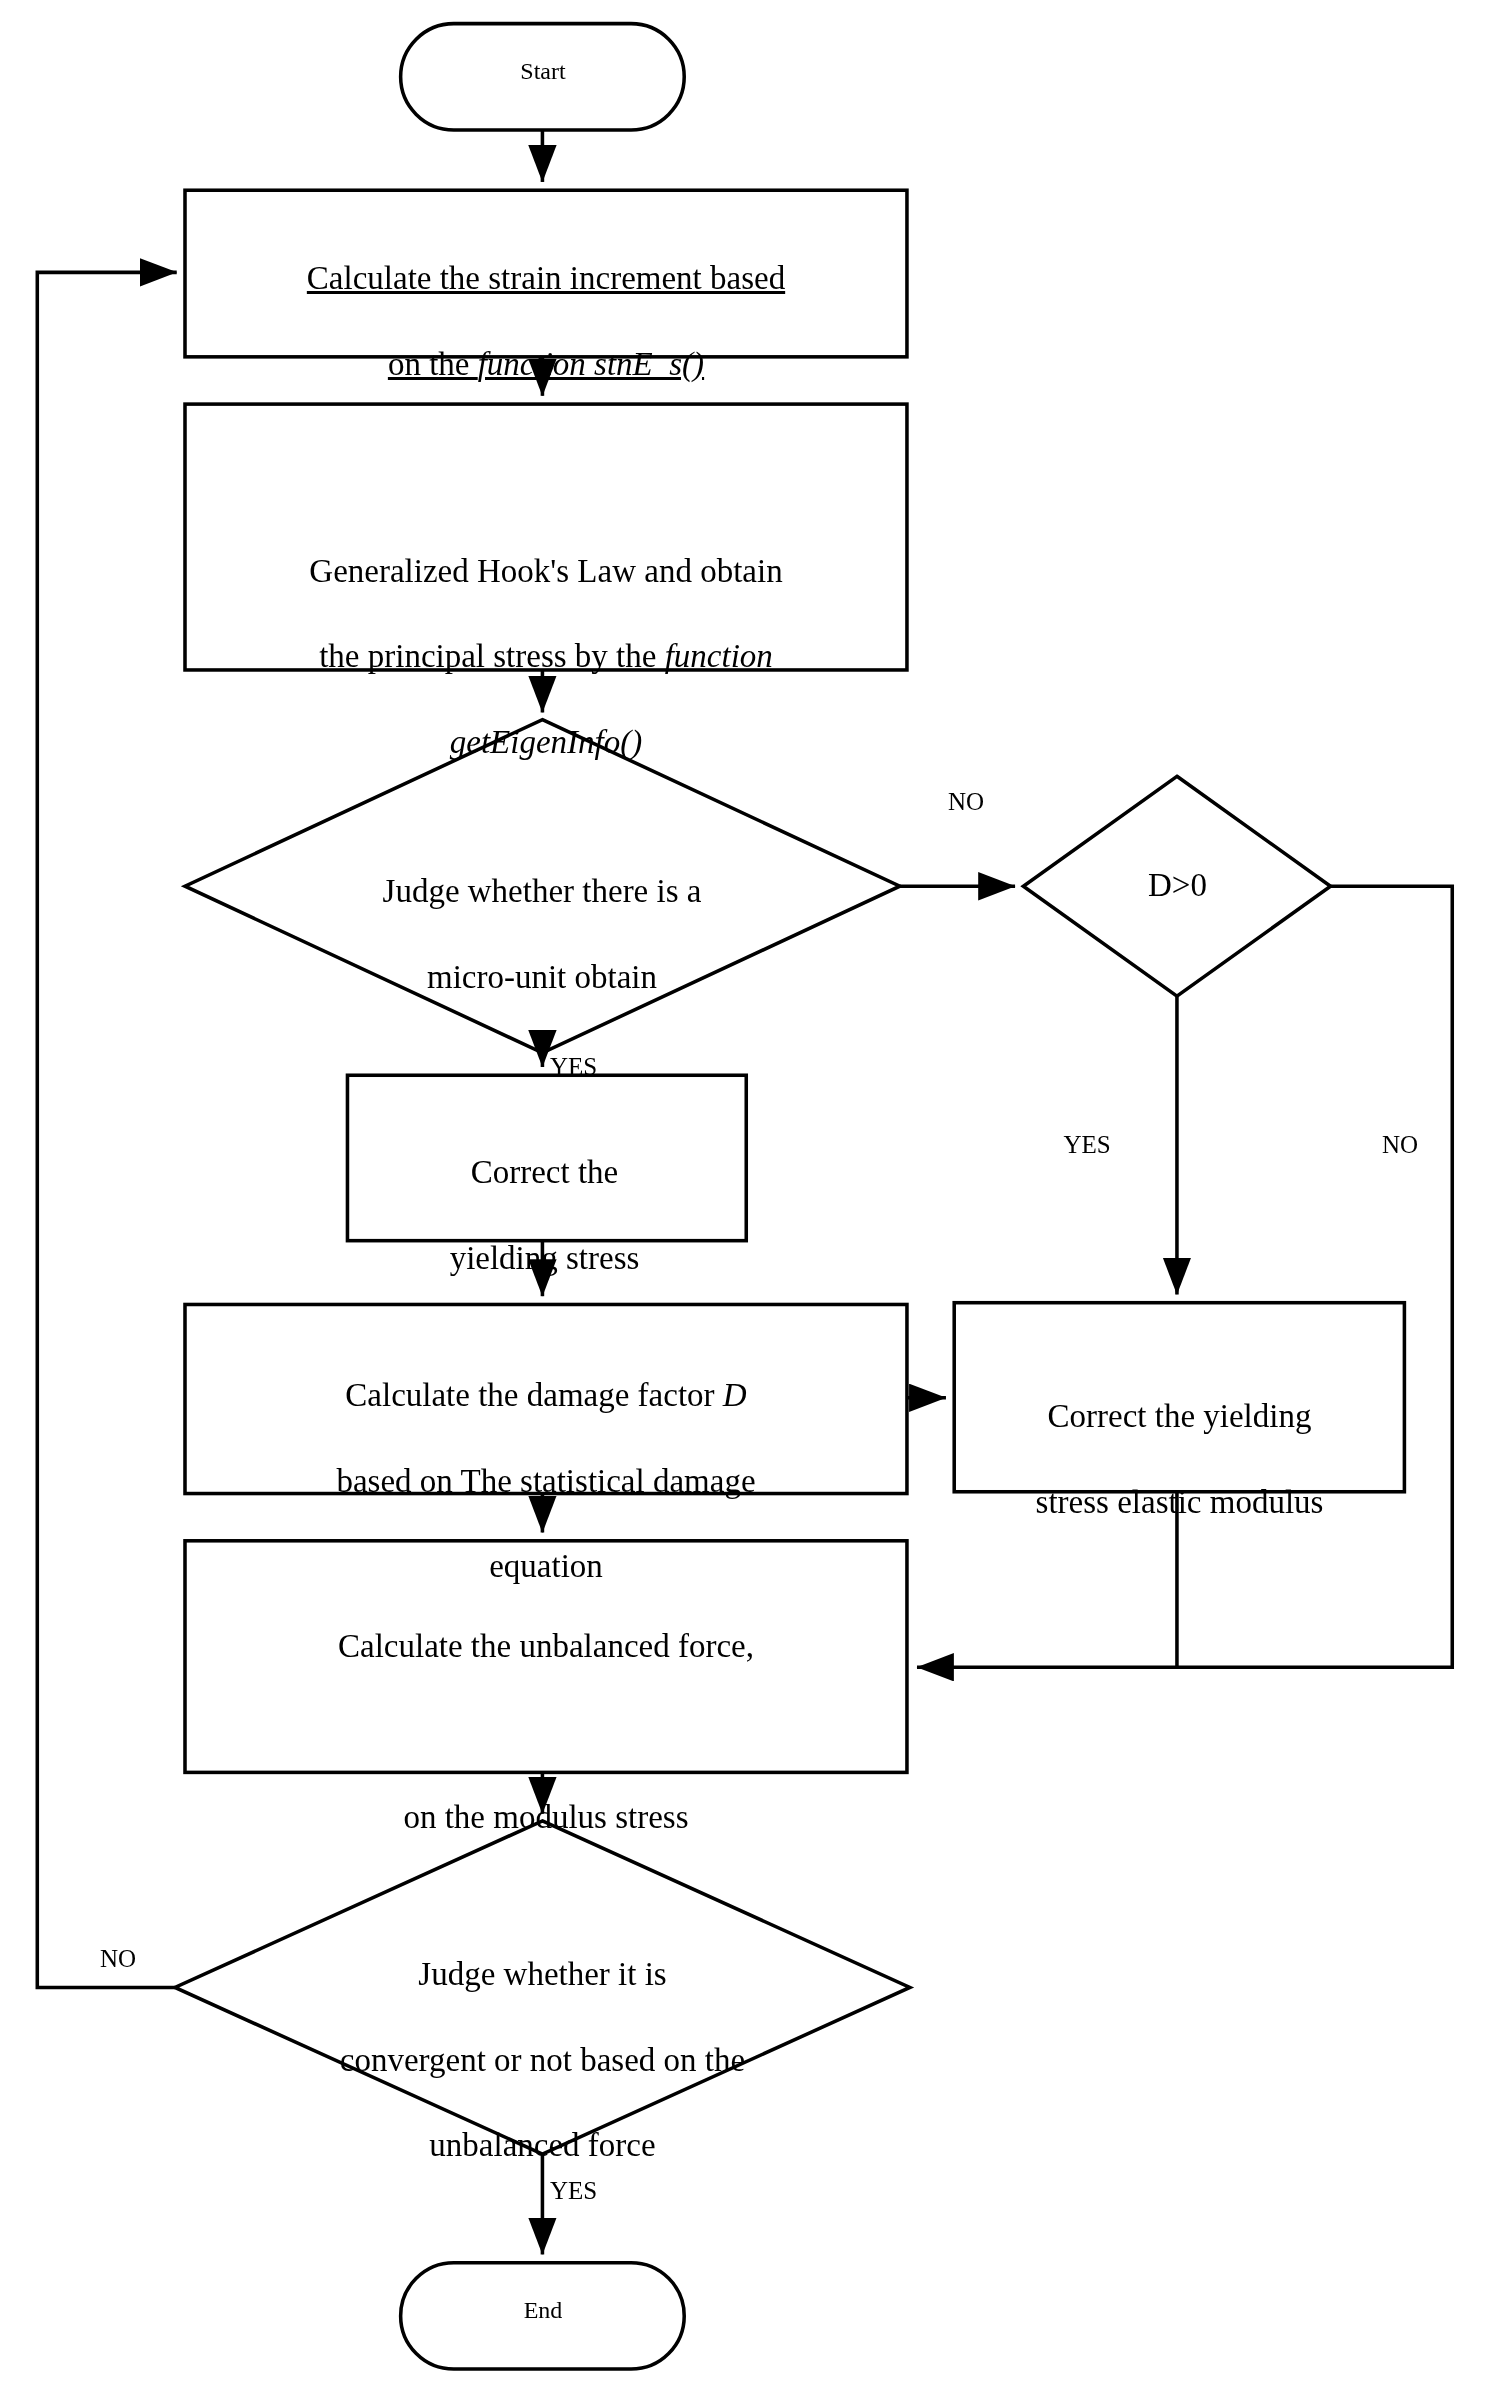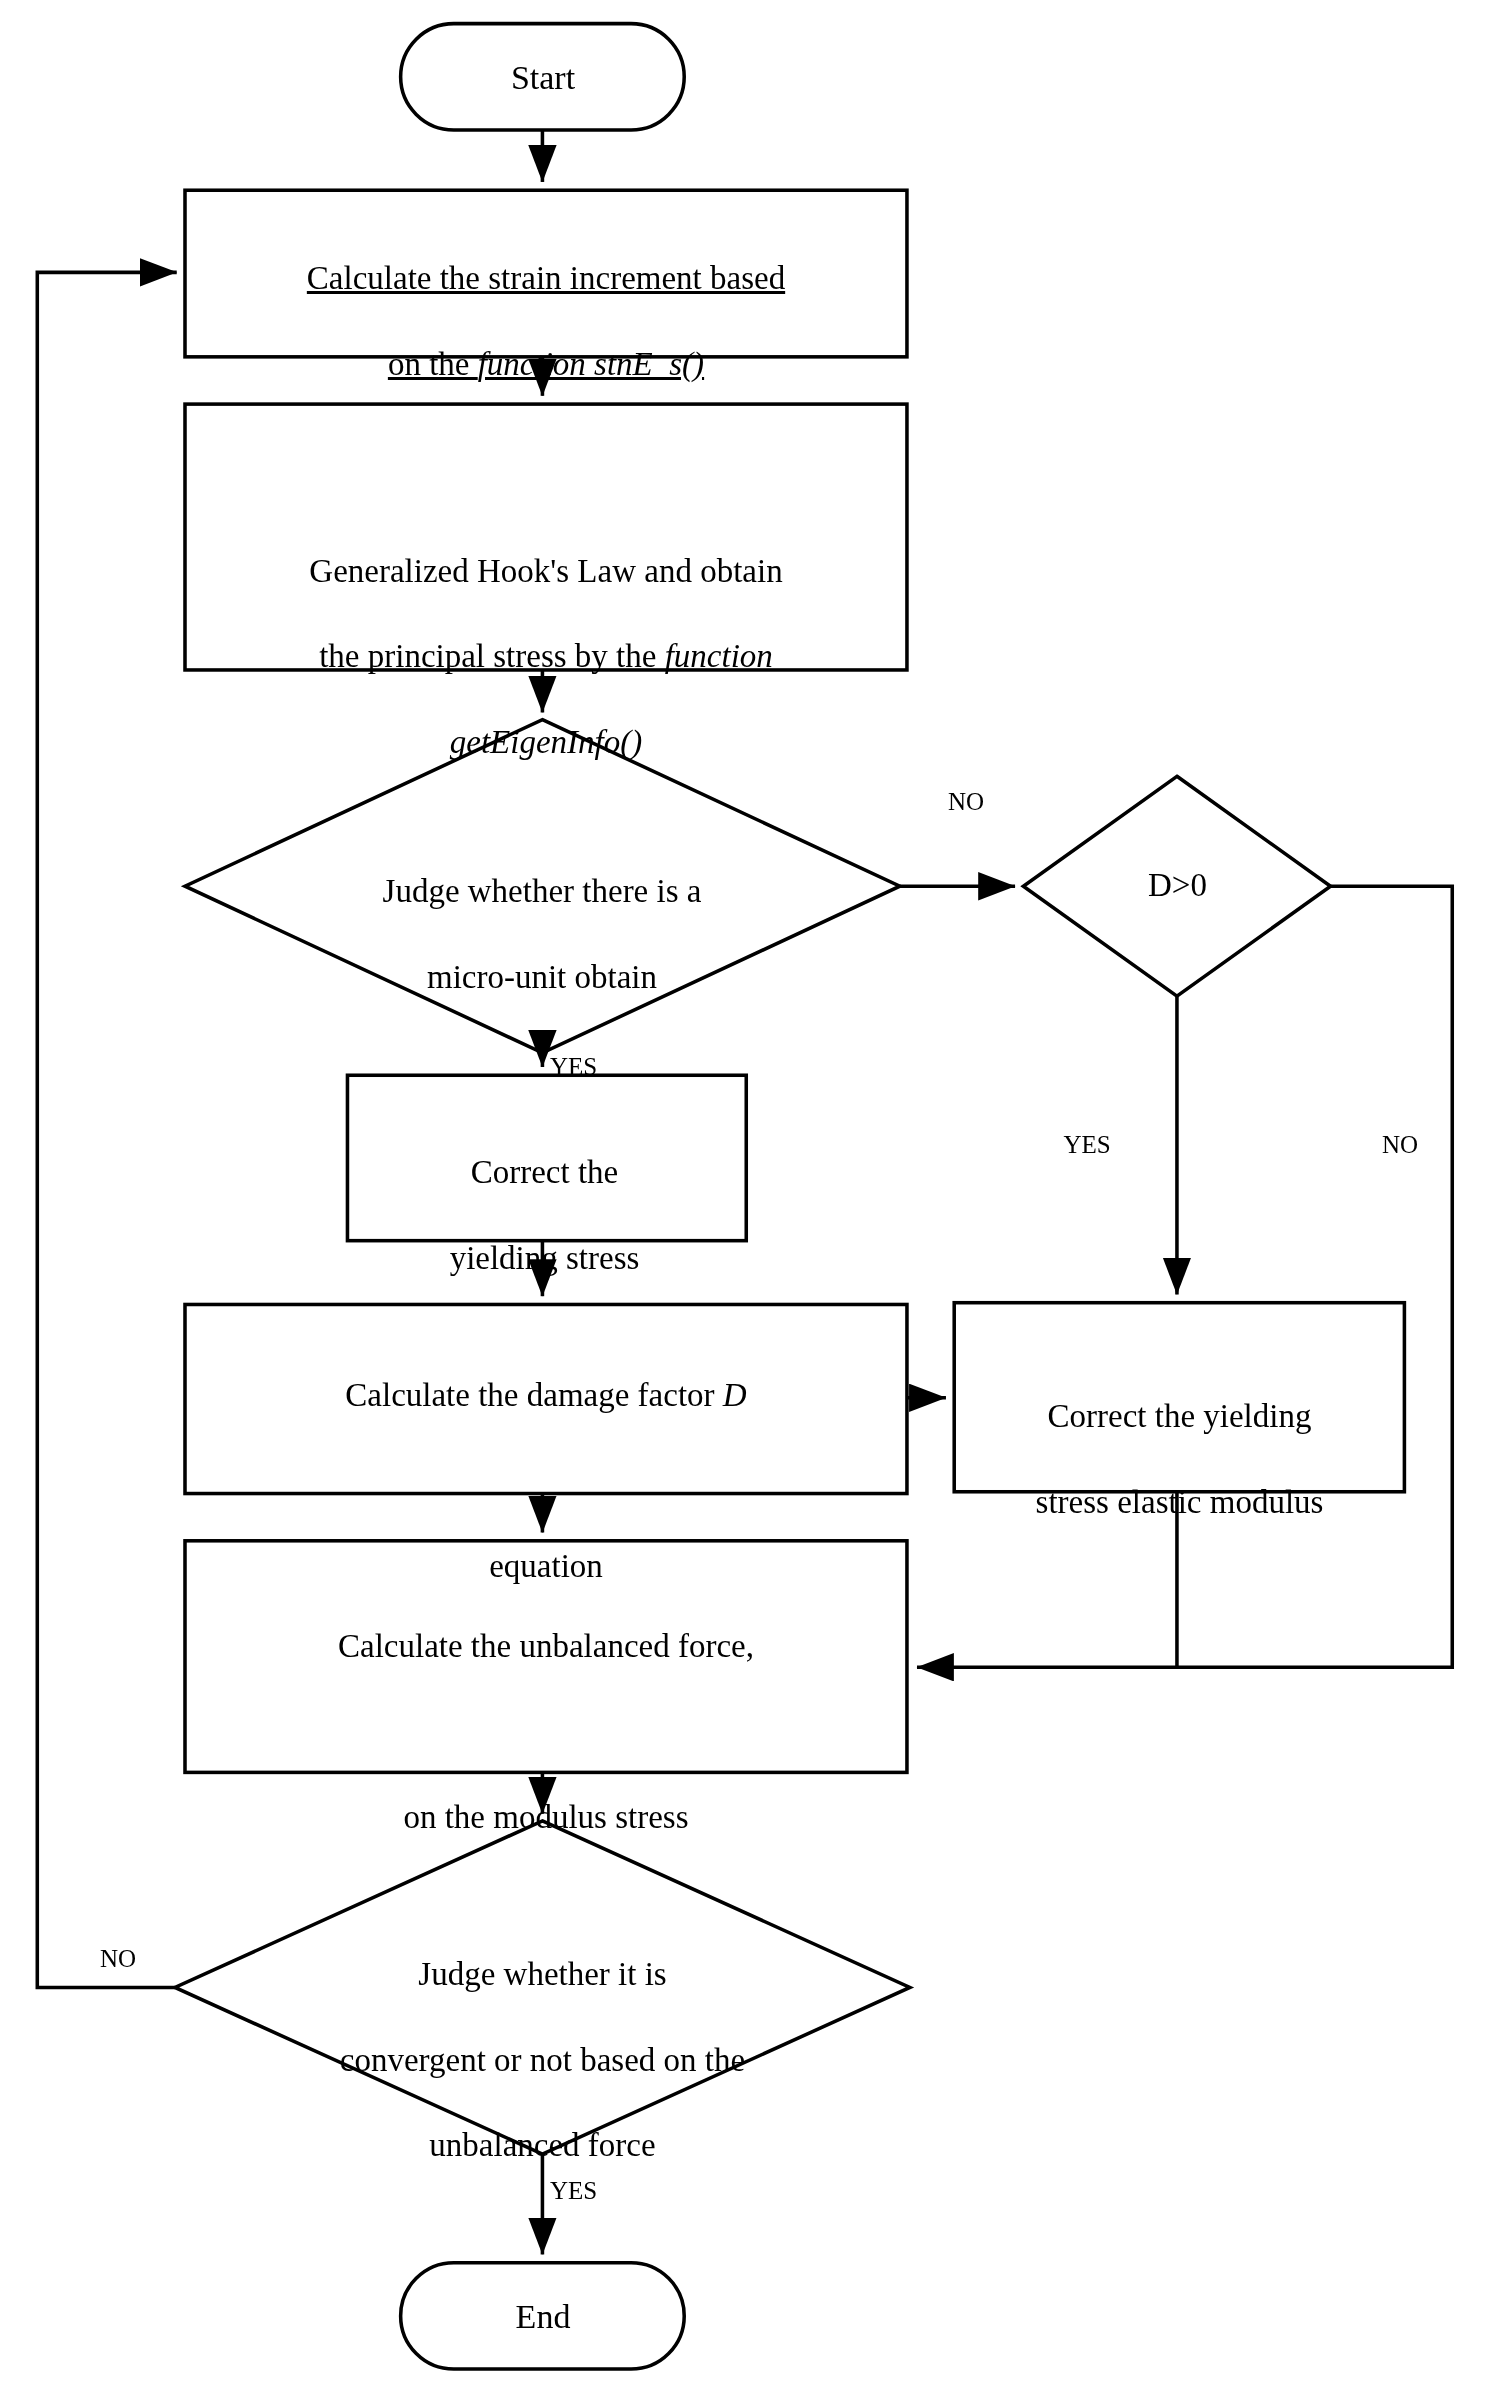--- a/index.html
+++ b/index.html
@@ -15,21 +15,21 @@
     position:absolute;
     font-family:"Liberation Serif","DejaVu Serif",serif;
     color:#000;
     text-align:center;
     line-height:1.30;
     white-space:pre-line;
     pointer-events:none;
   }
   .node-text{font-size:33px;}
   .edge-text{font-size:25px;}
-  .term-text{font-size:34px;}
+  .term-text{font-size:24px;}
   .it{font-style:italic;}
 </style>
 </head>
 <body>
 
 <svg id="chart" viewBox="0 0 2559 4064" xmlns="http://www.w3.org/2000/svg">
   <defs>
     <marker id="arrow" markerWidth="12" markerHeight="12" refX="10.4" refY="4" orient="auto" markerUnits="strokeWidth">
       <path d="M0,0 L10.5,4 L0,8 z" fill="#000"></path>
     </marker>
@@ -110,21 +110,21 @@
 
 <div class="lbl node-text" style="left:1083px;top:864px;width:189px;font-family:Liberation Serif, serif;">D&gt;0</div>
 
 <div class="lbl node-text" style="left:351px;top:1108px;width:387px;">
   <span>Correct the</span><br>
   <span>yielding stress</span>
 </div>
 
 <div class="lbl node-text" style="left:197px;top:1331px;width:698px;">
   <span>Calculate the damage factor </span><span class="it">D</span><br>
-  <br>
+  <span>based on The statistical damage</span><br>
   <span>equation</span>
 </div>
 
 <div class="lbl node-text" style="left:959px;top:1352px;width:441px;">
   <span>Correct the yielding</span><br>
   <span>stress elastic modulus</span>
 </div>
 
 <div class="lbl node-text" style="left:197px;top:1582px;width:698px;">
   <span>Calculate the unbalanced force,</span><br>

